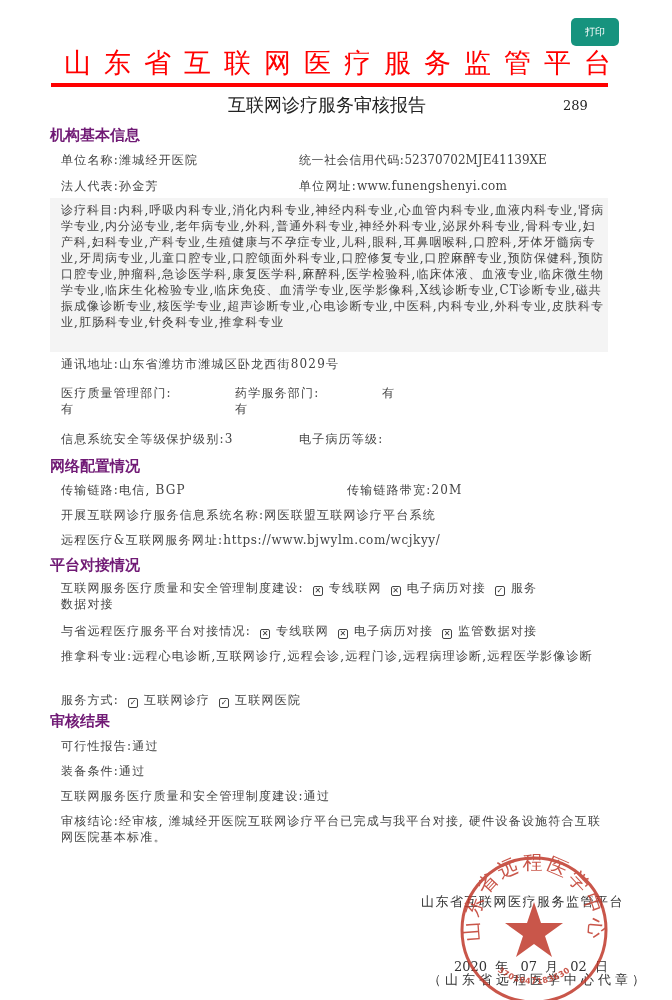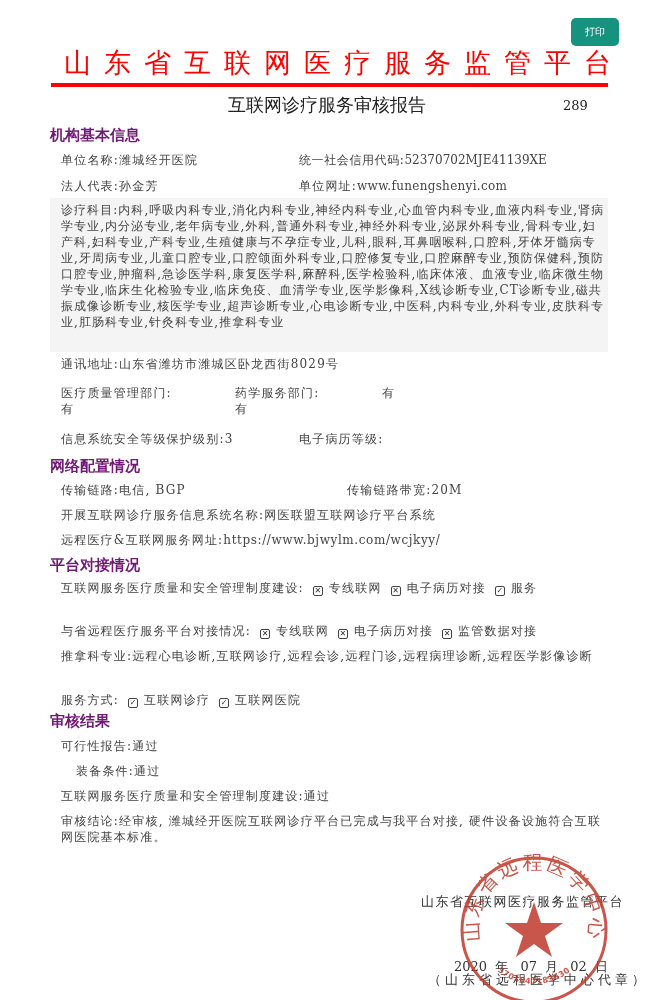--- a/index.html
+++ b/index.html
@@ -136,20 +136,21 @@
 
 <div class="section-h" style="top:555px;">平台对接情况</div>
 
 <div class="para" style="left:61px; top:580px; width:545px;">
   <div style="white-space:nowrap;">
     <span>互联网服务医疗质量和安全管理制度建设:</span>
     <span class="cb">✕</span><span>专线联网</span>
     <span class="cb">✕</span><span>电子病历对接</span>
     <span class="cb">✓</span><span>服务</span>
   </div>
+  <div>数据对接</div>
 </div>
 
 <div class="line" style="left:61px; top:623px;">
   <span>与省远程医疗服务平台对接情况:</span>
   <span class="cb">✕</span><span>专线联网</span>
   <span class="cb">✕</span><span>电子病历对接</span>
   <span class="cb">✕</span><span>监管数据对接</span>
 </div>
 
 <div class="para" style="left:61px; top:648px; width:545px;">
@@ -160,21 +161,21 @@
   <span>服务方式:</span>
   <span class="cb">✓</span><span>互联网诊疗</span>
   <span class="cb">✓</span><span>互联网医院</span>
 </div>
 
 <div class="section-h" style="top:711px;">审核结果</div>
 
 <div class="line" style="left:61px; top:738px;">
   <span>可行性报告:</span><span>通过</span>
 </div>
-<div class="line" style="left:61px; top:763px;margin-left:15px;">
+<div class="line" style="left:61px; top:763px;">
   <span>装备条件:</span><span>通过</span>
 </div>
 <div class="line" style="left:61px; top:788px;">
   <span>互联网服务医疗质量和安全管理制度建设:</span><span>通过</span>
 </div>
 <div class="para" style="left:61px; top:813px; width:545px;">
   <span>审核结论:</span><span>经审核, 潍城经开医院互联网诊疗平台已完成与我平台对接, 硬件设备设施符合互联网医院基本标准。</span>
 </div>
 
 <div class="sign-line" style="left:421px; top:893px;">山东省互联网医疗服务监管平台</div>

